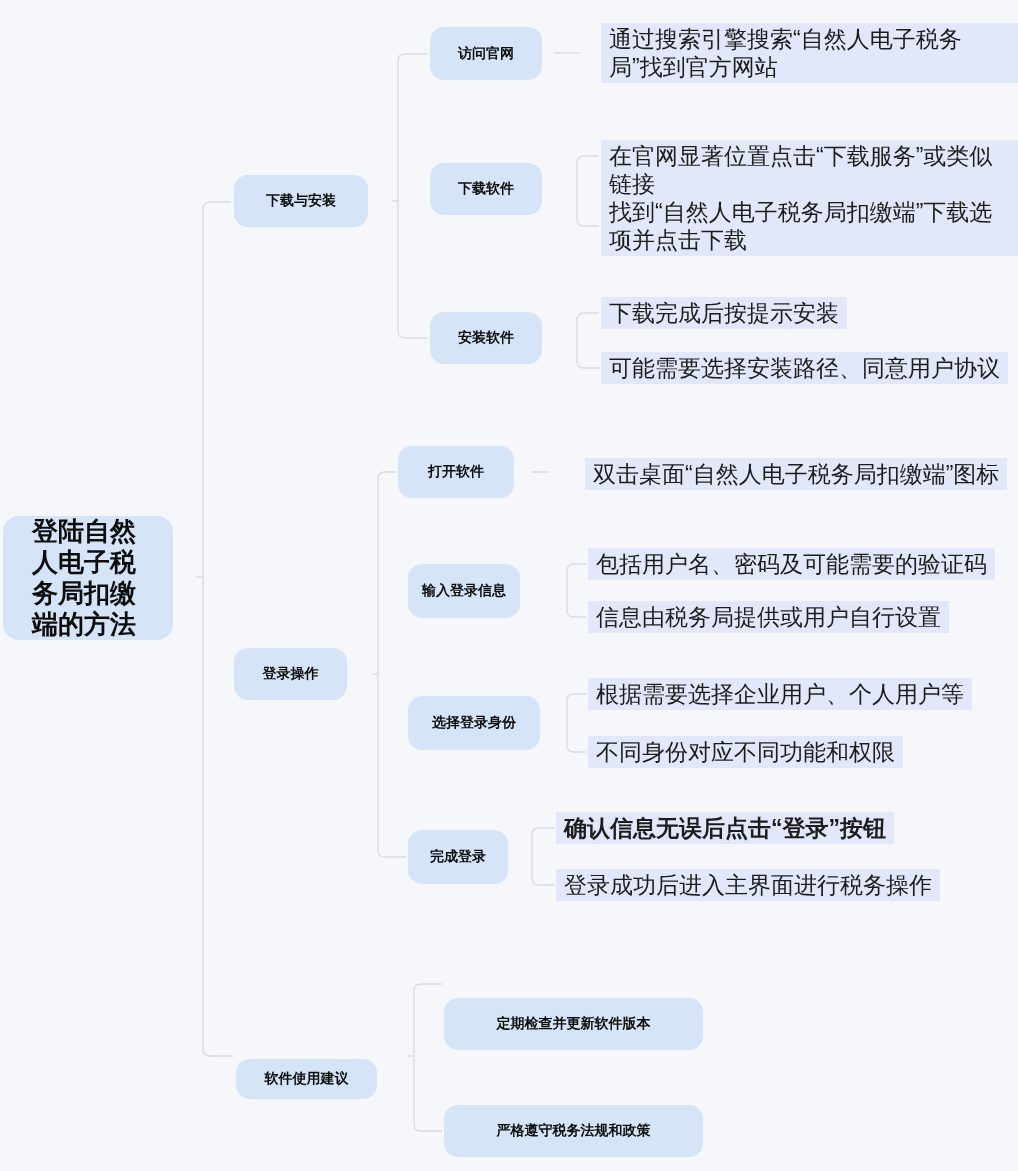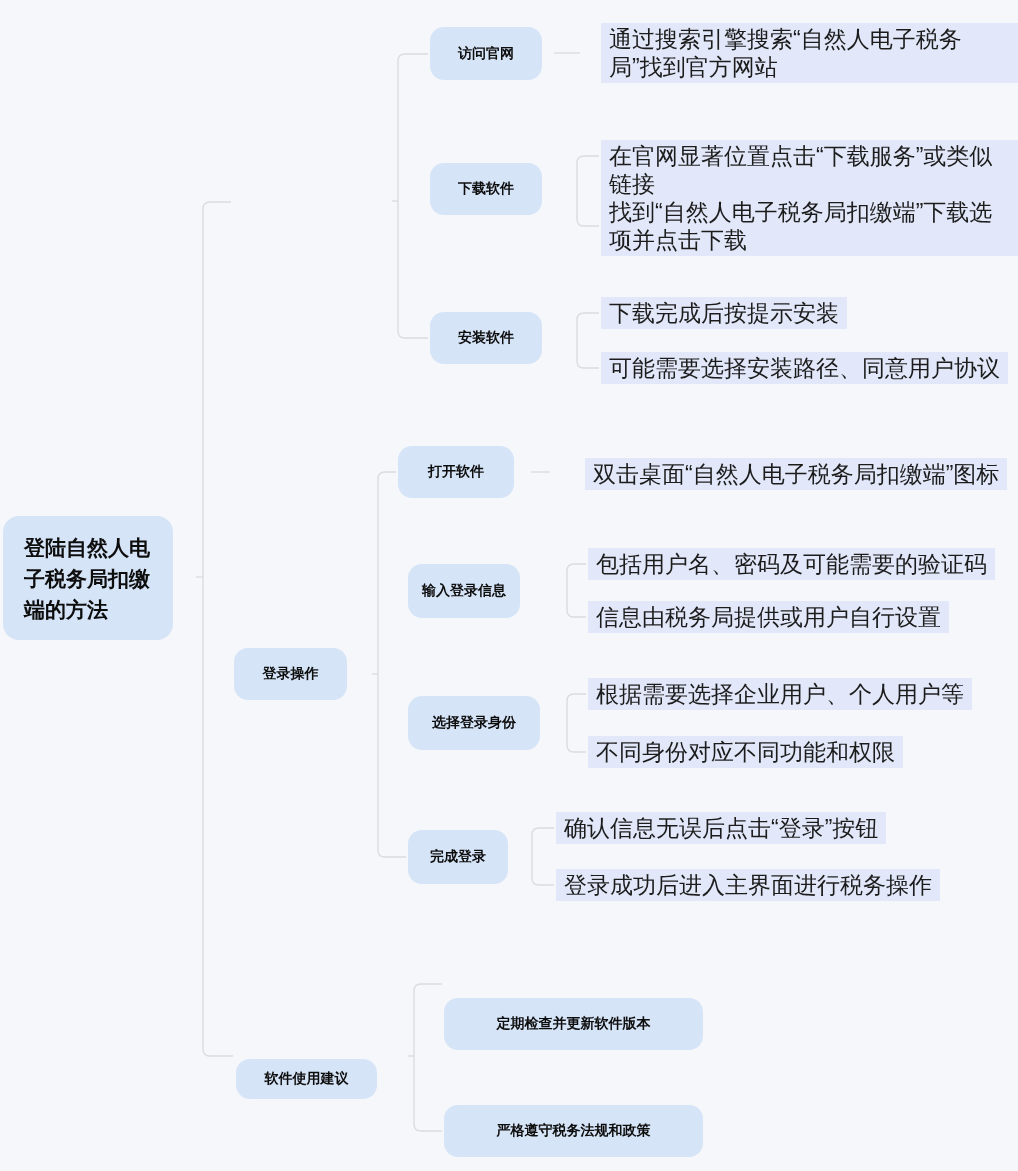--- a/index.html
+++ b/index.html
@@ -8,22 +8,22 @@
     position:relative;width:1018px;height:1171px;
     background:#f5f7fa;overflow:hidden;
   }
   #wires{position:absolute;left:0;top:0;width:1018px;height:1171px;}
   .node{
     position:absolute;display:flex;align-items:center;justify-content:center;
     background:#d6e4f8;border-radius:14px;color:#0d0d0d;
     font-size:14px;font-weight:bold;text-align:center;box-sizing:border-box;
   }
   .root{
-    border-radius:16px;font-size:21px;line-height:31px;
-    padding:0 21px;text-align:left;justify-content:flex-start;
+    border-radius:16px;font-size:26px;line-height:31px;
+    padding:0 29px;text-align:left;justify-content:flex-start;
   }
   .leaf{
     position:absolute;background:#e2e8f9;color:#1c1c1c;
     font-size:23px;line-height:28px;padding:2px 8px;box-sizing:border-box;
   }
 </style>
 </head>
 <body>
 
 <div id="canvas">
@@ -46,20 +46,21 @@
     <path d="M 599,156 H 584 Q 577,156 577,163 V 219 Q 577,226 584,226 H 599"></path>
     <path d="M 599,313 H 584 Q 577,313 577,320 V 361 Q 577,368 584,368 H 599"></path>
     <path d="M 531,472 H 550"></path>
     <path d="M 586,564 H 574 Q 567,564 567,571 V 610 Q 567,617 574,617 H 586"></path>
     <path d="M 586,694 H 574 Q 567,694 567,701 V 745 Q 567,752 574,752 H 586"></path>
     <path d="M 554,828 H 539 Q 532,828 532,835 V 878 Q 532,885 539,885 H 554"></path>
   </svg>
 
   <div class="node root" style="left:3px;top:516px;width:170px;height:124px;">登陆自然人电子税务局扣缴端的方法</div>
 
+  <div class="node" style="left:234px;top:175px;width:134px;height:52px;">下载与安装</div>
   <div class="node" style="left:234px;top:648px;width:113px;height:52px;">登录操作</div>
   <div class="node" style="left:236px;top:1059px;width:141px;height:40px;">软件使用建议</div>
 
   <div class="node" style="left:430px;top:27px;width:112px;height:53px;">访问官网</div>
   <div class="node" style="left:430px;top:163px;width:112px;height:52px;">下载软件</div>
   <div class="node" style="left:430px;top:312px;width:112px;height:52px;">安装软件</div>
 
   <div class="leaf" style="left:601px;top:23px;width:417px;">通过搜索引擎搜索“自然人电子税务局”找到官方网站</div>
   <div class="leaf" style="left:601px;top:140px;">在官网显著位置点击“下载服务”或类似链接</div>
   <div class="leaf" style="left:601px;top:196px;width:417px;">找到“自然人电子税务局扣缴端”下载选项并点击下载</div>
@@ -69,19 +70,19 @@
   <div class="node" style="left:398px;top:446px;width:116px;height:52px;">打开软件</div>
   <div class="node" style="left:408px;top:564px;width:112px;height:54px;">输入登录信息</div>
   <div class="node" style="left:408px;top:696px;width:132px;height:54px;">选择登录身份</div>
   <div class="node" style="left:408px;top:830px;width:100px;height:54px;">完成登录</div>
 
   <div class="leaf" style="left:585px;top:458px;">双击桌面“自然人电子税务局扣缴端”图标</div>
   <div class="leaf" style="left:588px;top:548px;">包括用户名、密码及可能需要的验证码</div>
   <div class="leaf" style="left:588px;top:601px;">信息由税务局提供或用户自行设置</div>
   <div class="leaf" style="left:588px;top:678px;">根据需要选择企业用户、个人用户等</div>
   <div class="leaf" style="left:588px;top:736px;">不同身份对应不同功能和权限</div>
-  <div class="leaf" style="left:556px;top:812px;">确认信息无误后点击“登录”按钮</div>
+  <div class="leaf" style="left:556px;top:812px;font-weight:bold;">确认信息无误后点击“登录”按钮</div>
   <div class="leaf" style="left:556px;top:869px;">登录成功后进入主界面进行税务操作</div>
 
   <div class="node" style="left:444px;top:958px;width:259px;height:52px;margin-top:40px;">定期检查并更新软件版本</div>
   <div class="node" style="left:444px;top:1105px;width:259px;height:52px;">严格遵守税务法规和政策</div>
 
 </div>
 
 </body></html>

